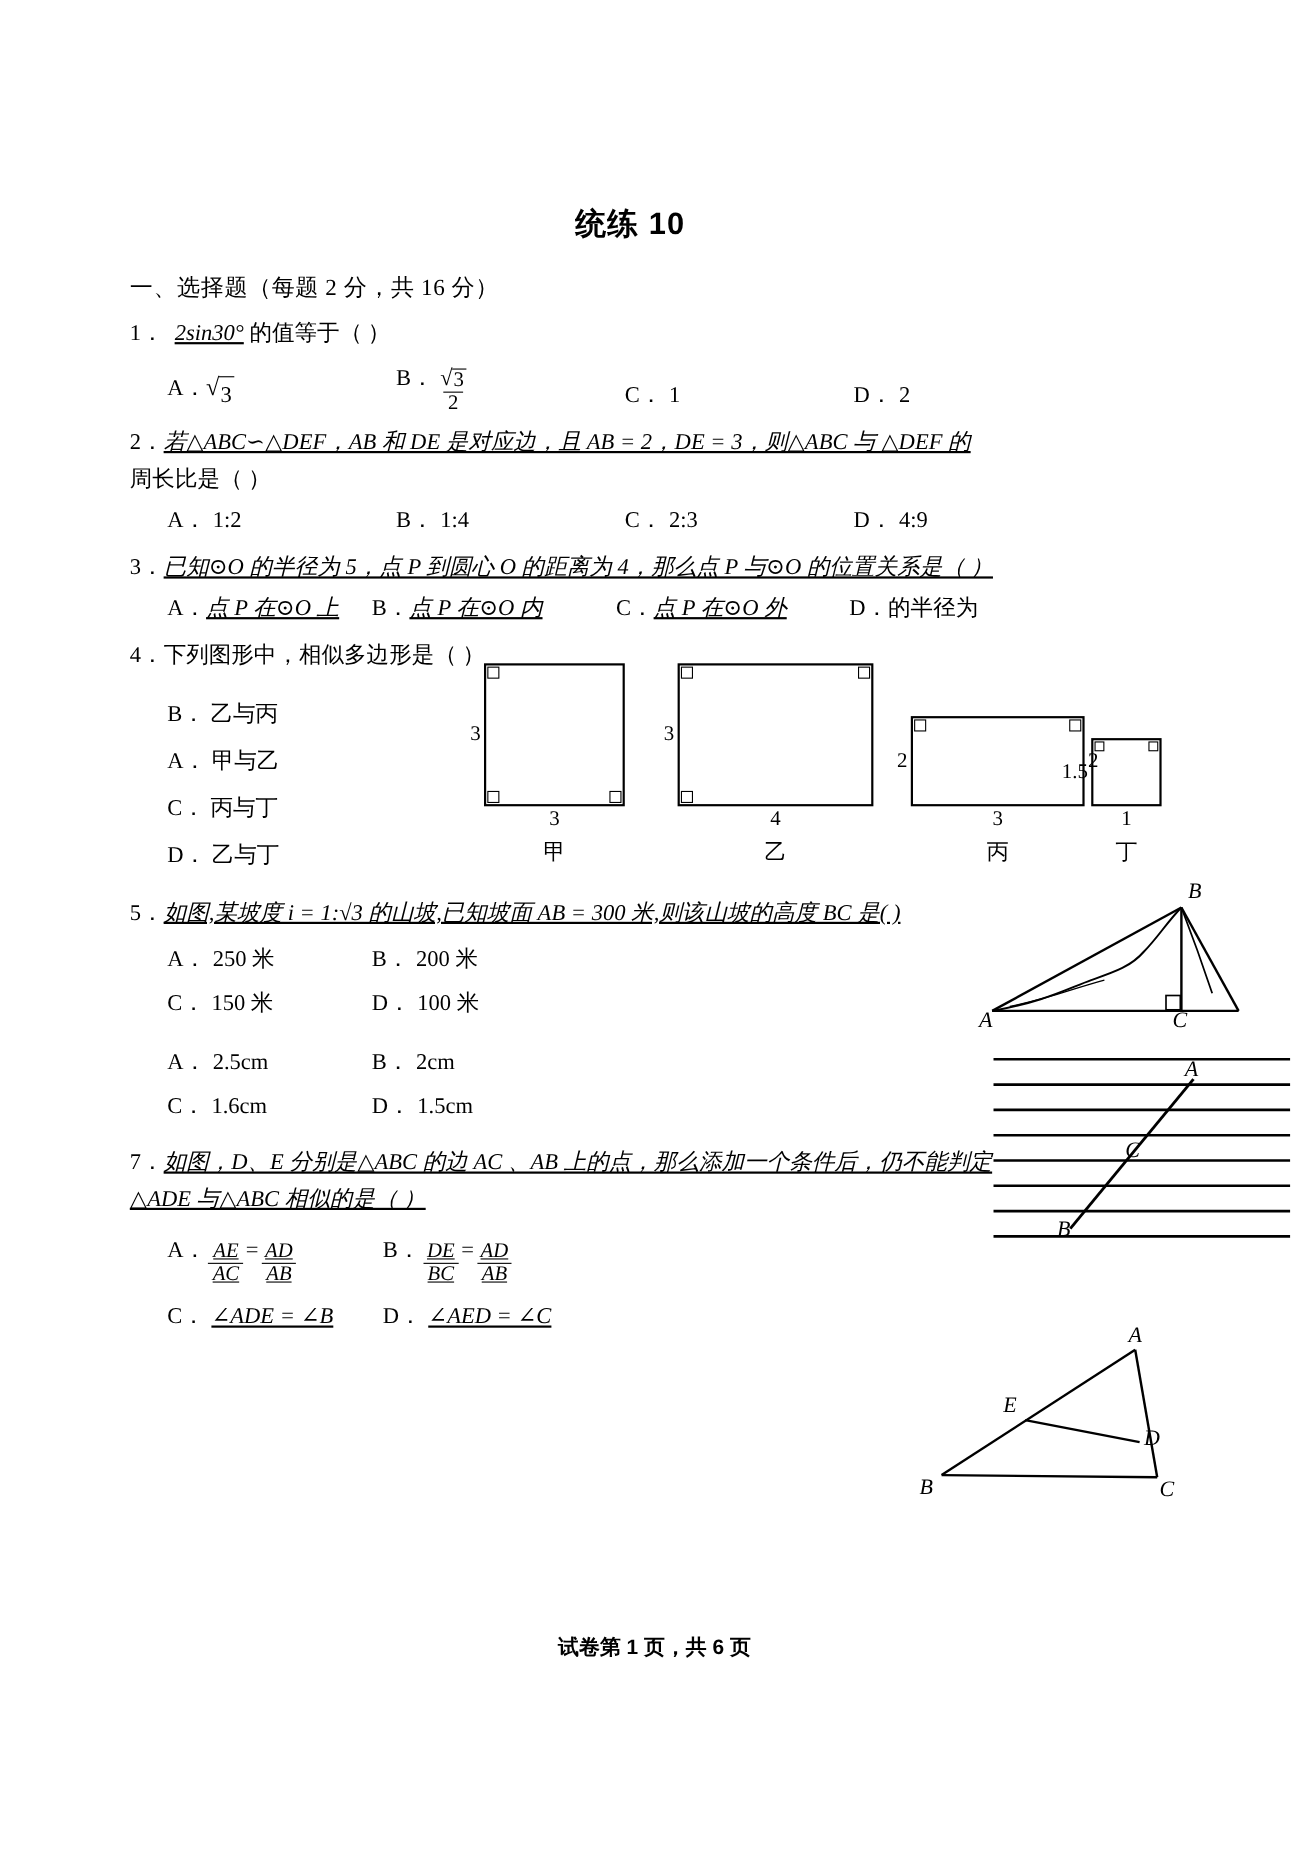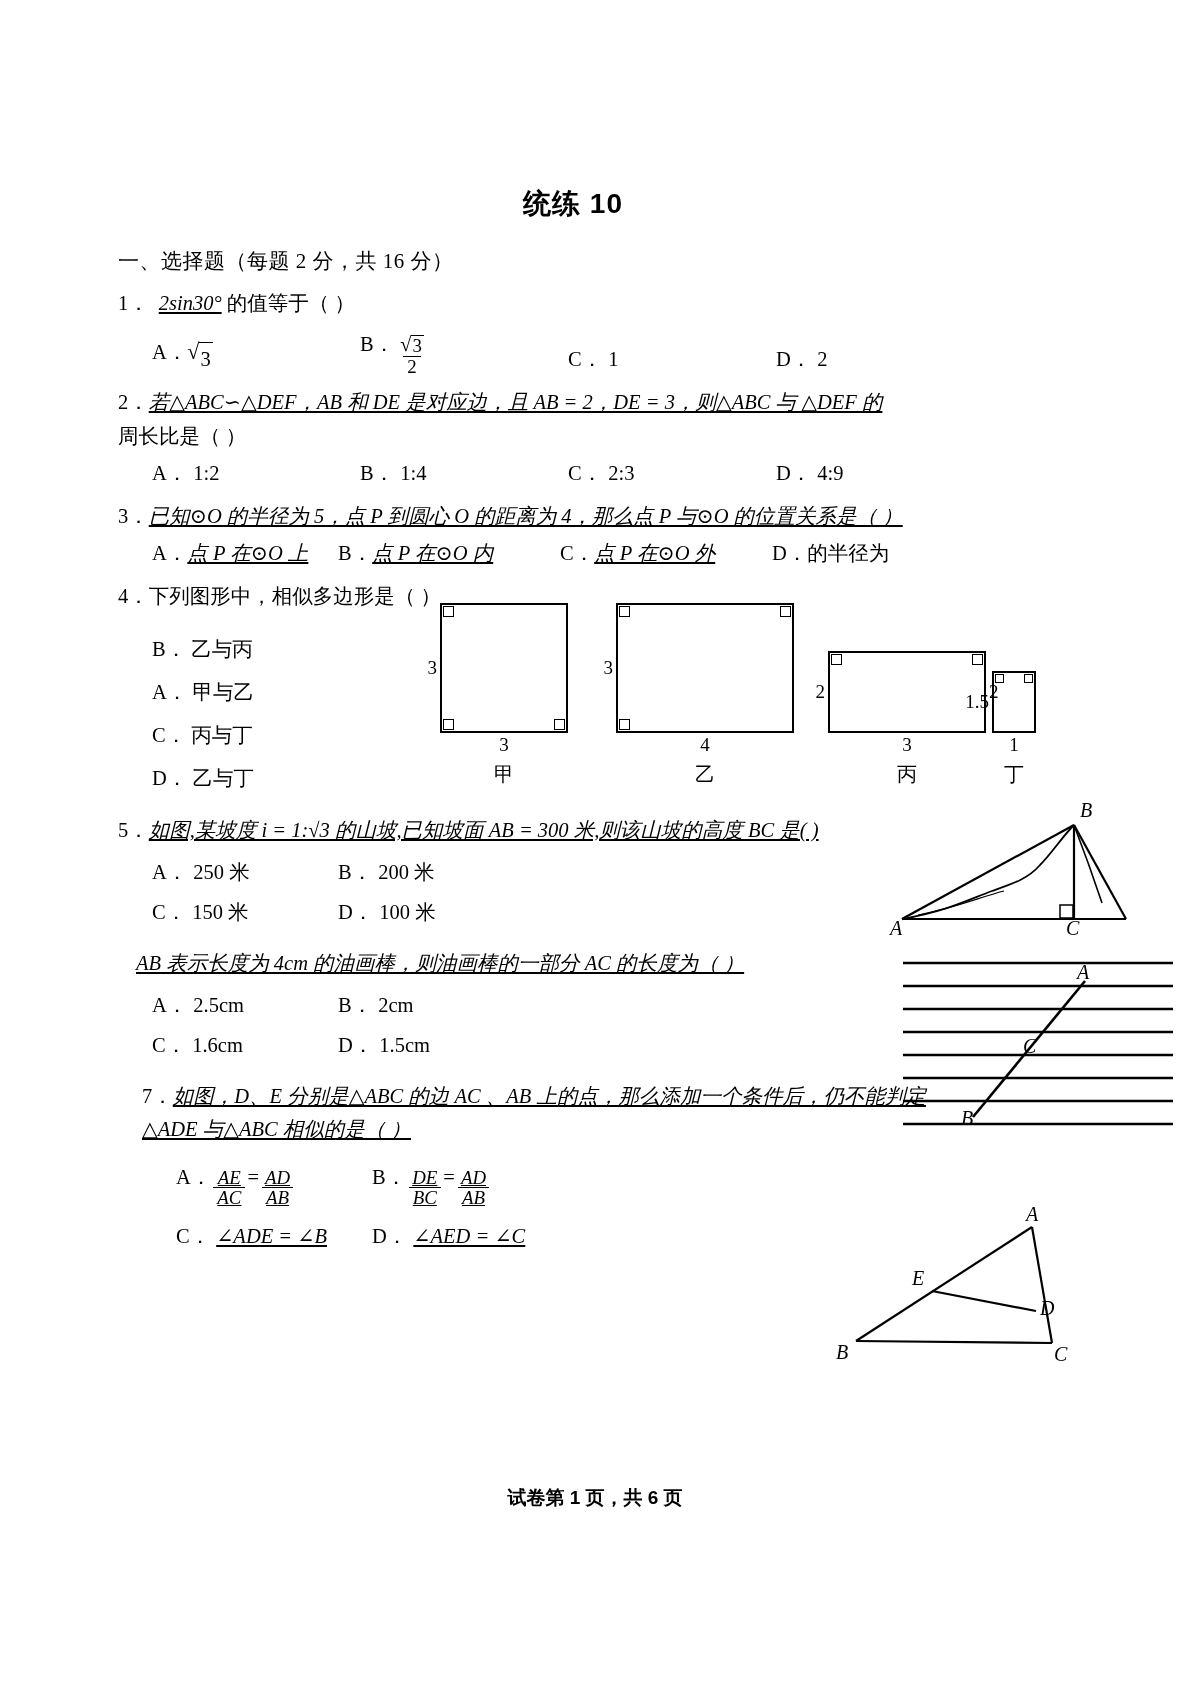--- a/index.html
+++ b/index.html
@@ -329,21 +329,20 @@
           </span>
           <span class="opt">
             <span>D．</span>
             <span style="padding-left:6px">100 米</span>
           </span>
         </div>
       </div>
     </div>
 
     <div class="q" style="margin-top:14px;width:660px;">
-      <span class="q-text mathvar" style="padding-left:18px;display:block;">AB 表示长度为 4cm 的油画棒，则油画棒的一部分 AC 的长度为（    ）</span>
       <div class="opts" style="margin-top:6px;line-height:1.95;">
         <div class="opts-row">
           <span class="opt" style="width:186px">
             <span>A．</span>
             <span style="padding-left:6px">2.5cm</span>
           </span>
           <span class="opt">
             <span>B．</span>
             <span style="padding-left:6px">2cm</span>
           </span>
@@ -354,21 +353,21 @@
             <span style="padding-left:6px">1.6cm</span>
           </span>
           <span class="opt">
             <span>D．</span>
             <span style="padding-left:6px">1.5cm</span>
           </span>
         </div>
       </div>
     </div>
 
-    <div class="q" style="margin-top:14px;margin-left:24px;">
+    <div class="q" style="margin-top:14px;">
       <span class="q-text">
         <span>7．</span><span class="mathvar">如图，D、E 分别是△ABC 的边 AC 、AB 上的点，那么添加一个条件后，仍不能判定</span>
       </span>
       <span class="q-text mathvar">△ADE 与△ABC 相似的是（    ）</span>
       <div class="opts" style="margin-top:14px;">
         <div class="opts-row" style="align-items:center;">
           <span class="opt" style="width:196px">
             <span>A．</span>
             <span class="frac mathvar">
               <span class="num">AE</span>
@@ -435,21 +434,21 @@
           <span class="rmark rm-tl"></span>
           <span class="rmark rm-tr"></span>
           <span class="lbl-left">2</span>
           <span class="lbl-right">2</span>
           <span class="lbl-bottom">3</span>
           <span class="lbl-name">丙</span>
         </div>
       </div>
 
       <div class="rectwrap" style="left:694px;top:74px;">
-        <div class="rectbox" style="width:44px;height:62px;">
+        <div class="rectbox" style="width:64px;height:62px;">
           <span class="rmark rm-tl" style="width:9px;height:9px"></span>
           <span class="rmark rm-tr" style="width:9px;height:9px"></span>
           <span class="lbl-left">1.5</span>
           <span class="lbl-bottom">1</span>
           <span class="lbl-name">丁</span>
         </div>
       </div>
 
     </div>
 

